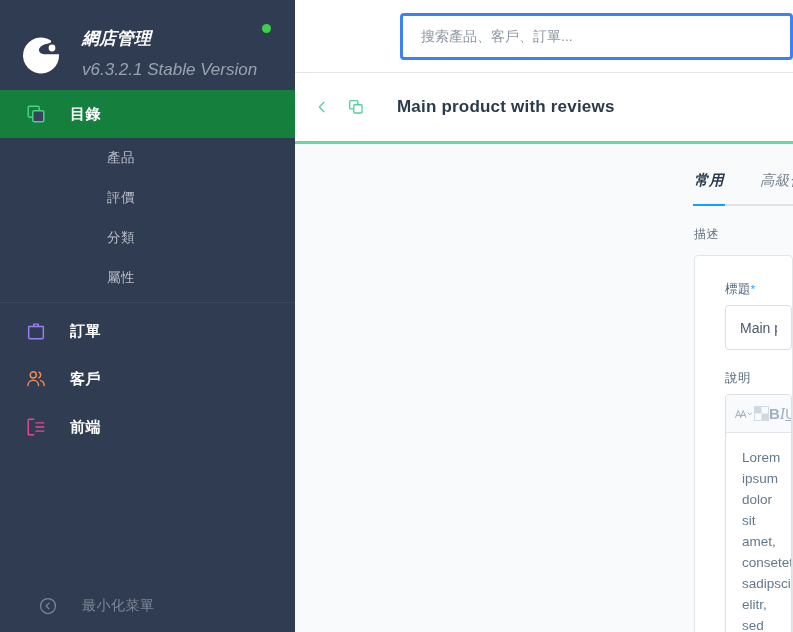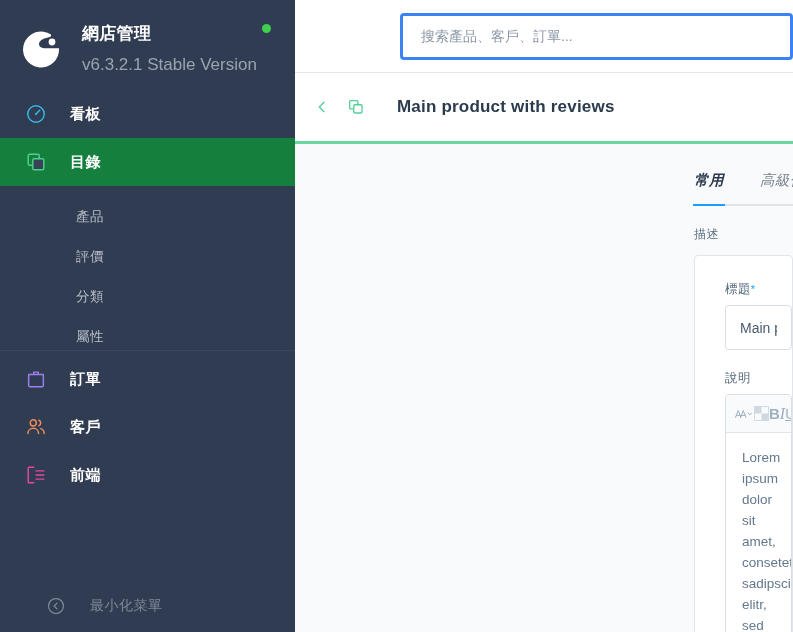--- a/index.html
+++ b/index.html
@@ -12,24 +12,25 @@
   .app { display: flex; width: 793px; height: 632px; }
 
   
   .sidebar {
     width: 295px; height: 632px; flex: 0 0 295px;
     background: #303c51;
     position: relative;
     color: #e6e8ea;
   }
   .brand {
-    display: flex; align-items: center;
+    display: flex; align-items: flex-end;
     padding: 18px 0 0 18px;
     height: 78px;
     position: relative;
+    font-style: italic;
   }
   .brand-logo { width: 48px; height: 48px; flex: 0 0 48px; position: relative; }
   .brand-text { margin-left: 16px; }
   .brand-title {
     font-size: 17px; font-weight: bold; color: #ffffff;
     letter-spacing: .3px; line-height: 22px;
   }
   .brand-version {
     font-size: 17px; color: #9aa3b0; line-height: 16px; margin-top: 12px;
   }
@@ -48,32 +49,31 @@
   .nav-item.active { background: #15803d; }
   .nav-icon {
     width: 32px; height: 32px; flex: 0 0 32px;
     display: flex; align-items: center; justify-content: center;
   }
   .nav-label {
     margin-left: 18px; font-size: 15px; color: #ffffff; font-weight: bold;
     letter-spacing: .5px;
   }
   .sub-item {
-    display: flex; align-items: flex-end;
-    height: 40px; padding-left: 76px; cursor: pointer;
+    display: flex; align-items: center;
+    height: 40px; padding-left: 107px; cursor: pointer;
   }
   .sub-label { font-size: 13.5px; color: #b9bfc9; letter-spacing: .4px; }
 
   .nav-divider { height: 1px; background: #3a465c; margin: 4px 0; }
 
   .minimize {
     position: absolute; bottom: 0; left: 0; right: 0;
     height: 52px; display: flex; align-items: center; padding-left: 32px;
     cursor: pointer;
-    margin-left: 8px;
   }
   .minimize .nav-label { color: #7e8799; font-weight: normal; font-size: 14px; }
 
   
   .main {
     flex: 1 1 auto; height: 632px; position: relative;
     background: #f9fafb; overflow: hidden;
   }
   .topbar {
     height: 73px; background: #ffffff;
@@ -198,30 +198,20 @@
       </div>
       <div class="brand-text">
         <div class="brand-title">網店管理</div>
         <div class="brand-version">v6.3.2.1 Stable Version</div>
       </div>
       <div class="status-dot"></div>
     </div>
 
     <nav class="nav">
 
-      <div class="nav-item">
-        <span class="nav-icon">
-          <svg width="22" height="22" viewBox="0 0 24 24" fill="none" stroke="#37b6e9" stroke-width="1.6" stroke-linecap="round">
-            <circle cx="12" cy="12" r="9"></circle>
-            <path d="M12 12l4-4"></path>
-            <circle cx="12" cy="12" r="1.1" fill="#37b6e9" stroke="none"></circle>
-          </svg>
-        </span>
-        <span class="nav-label">看板</span>
-      </div>
 
       <div class="nav-item active">
         <span class="nav-icon">
           <svg width="22" height="22" viewBox="0 0 24 24" fill="none" stroke="#4cd08a" stroke-width="1.6">
             <rect x="3.5" y="3.5" width="12" height="12" rx="1.5"></rect>
             <rect x="8.5" y="8.5" width="12" height="12" rx="1.5" fill="#394357"></rect>
           </svg>
         </span>
         <span class="nav-label">目錄</span>
       </div>

